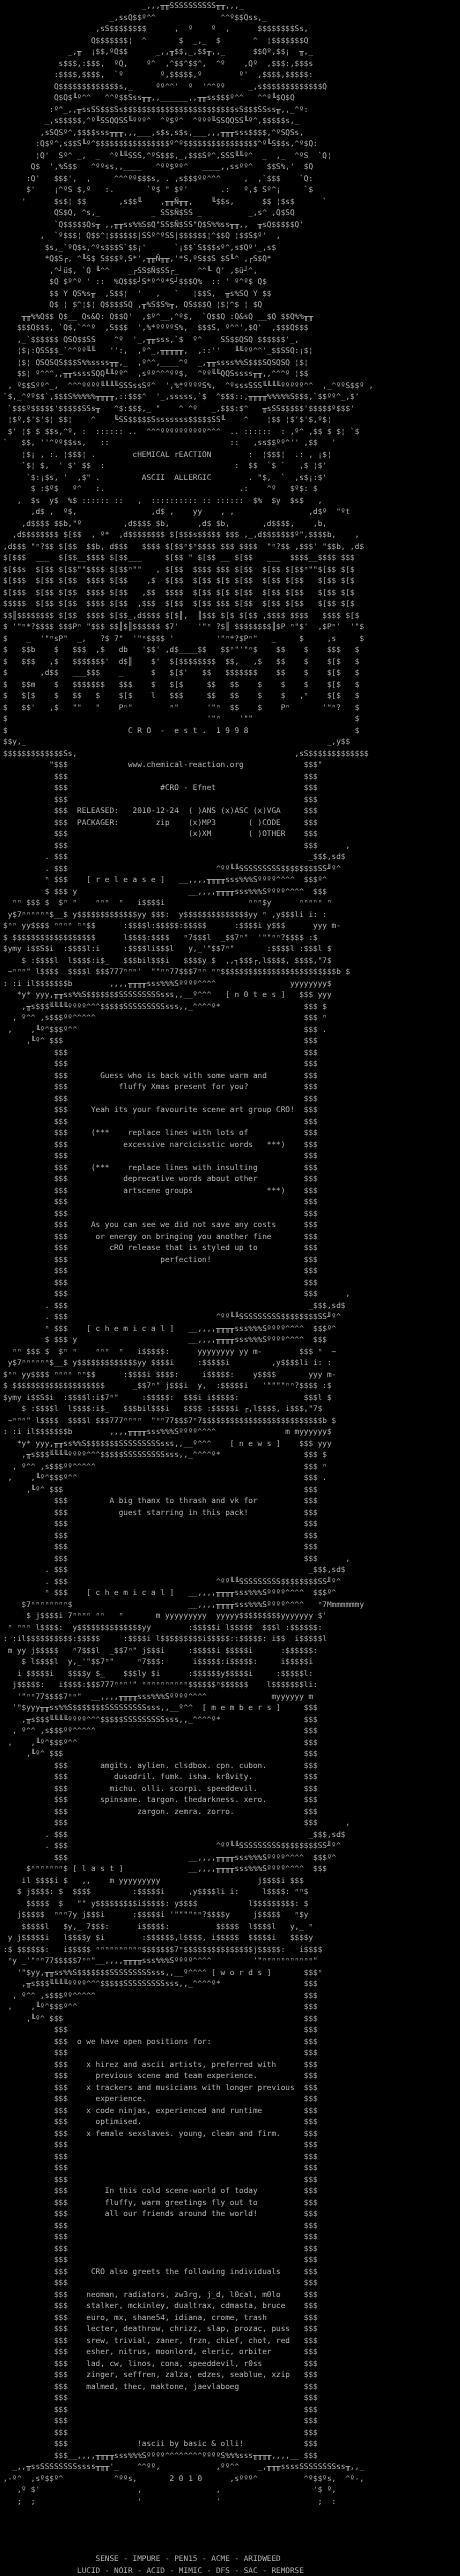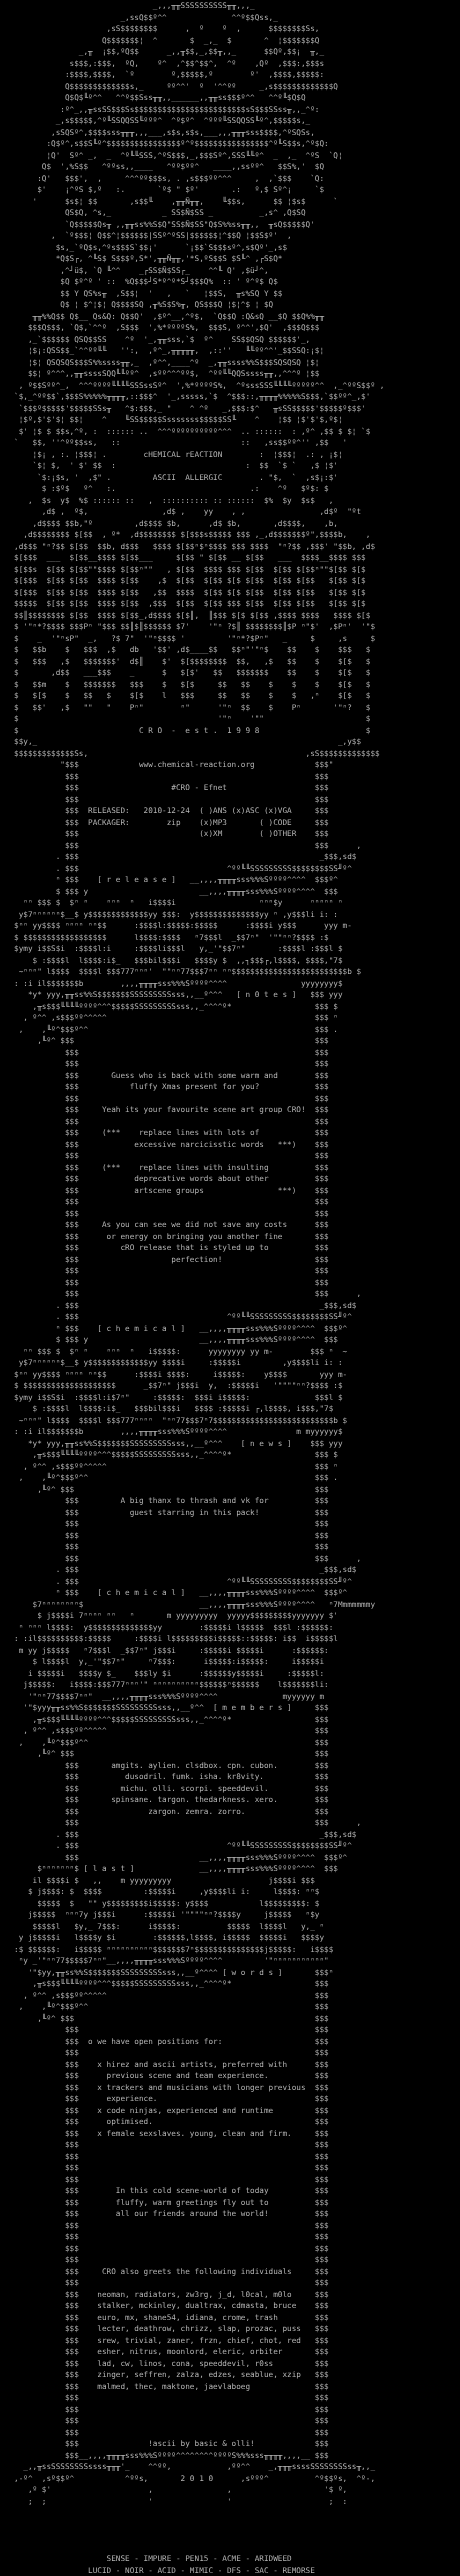--- a/index.html
+++ b/index.html
@@ -16,21 +16,21 @@
   .nfo-wrap {
     position: absolute;
     top: 0;
     left: 0;
     width: 460px;
     height: 2576px;
     background: #000000;
   }
   pre.nfo-art {
     margin: 0;
-    padding: 0 0 0 14px;
+    padding: 0 0 0 3px;
     font-family: "DejaVu Sans Mono", "Liberation Mono", monospace;
     font-size: 7.7px;
     line-height: 11.5px;
     color: #b3b3b3;
     white-space: pre;
     letter-spacing: 0;
   }
 </style>
 </head>
 <body>

